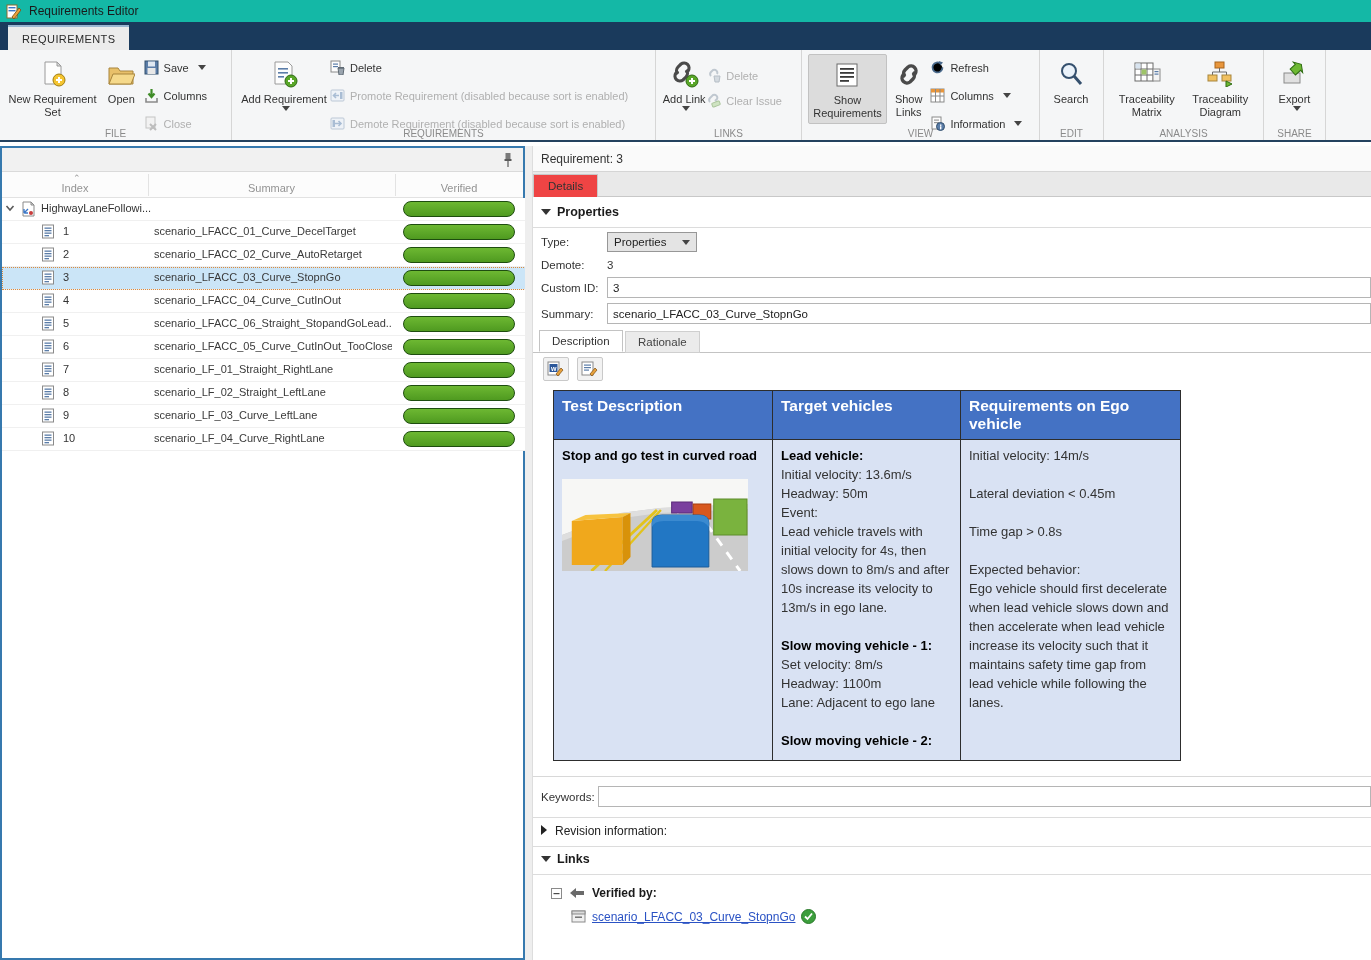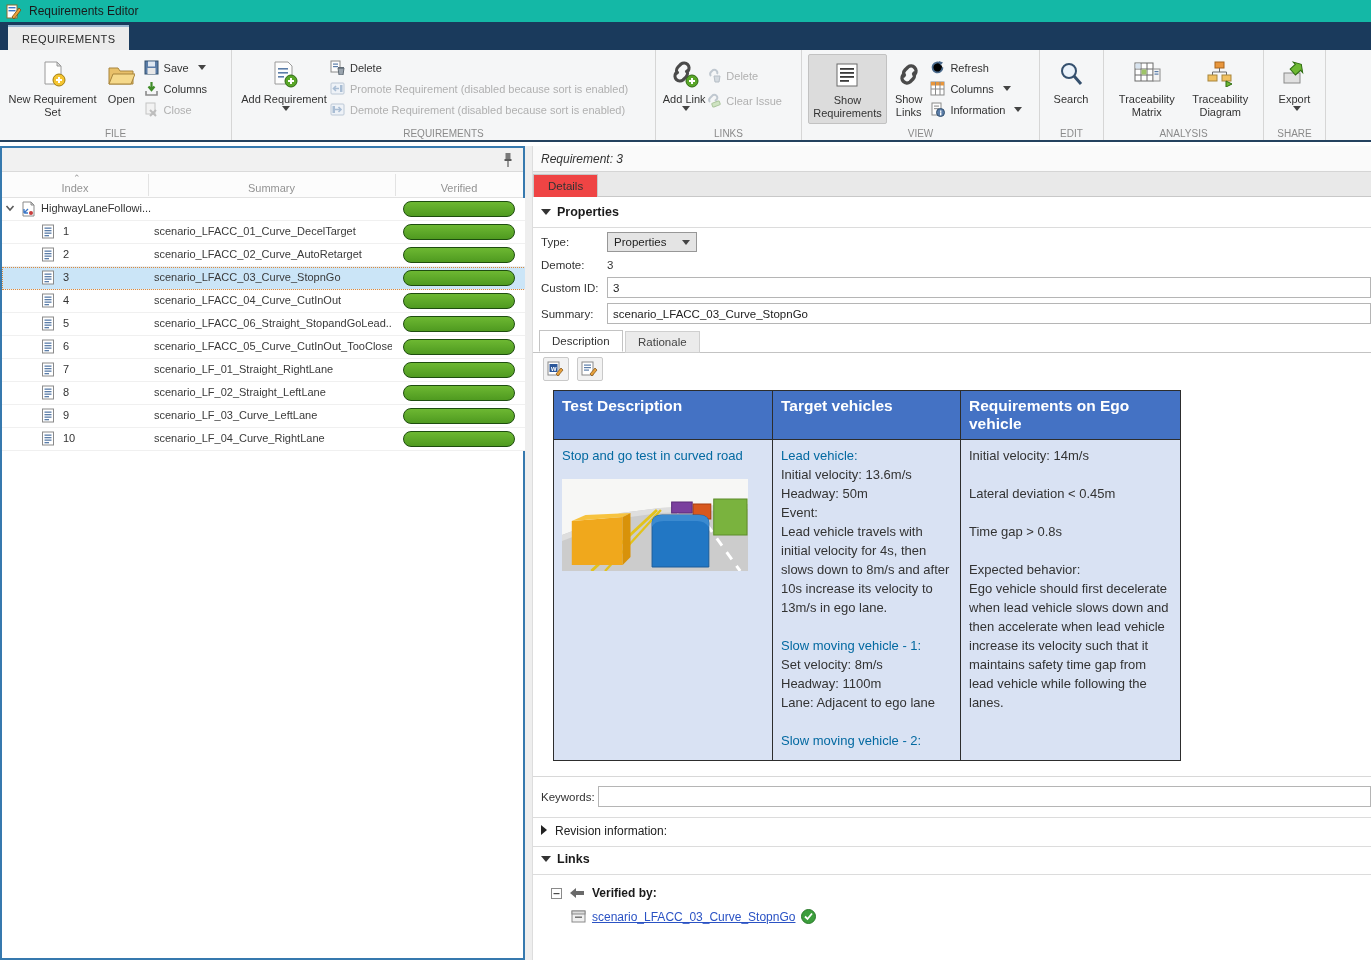--- a/index.html
+++ b/index.html
@@ -17,21 +17,21 @@
     font-size:11px; letter-spacing:.4px; display:flex; align-items:center; border-top:2px solid #9ab7d2; }
 
   
   .toolbar { position:absolute; left:0; top:50px; width:1371px; height:92px; background:#f5f6f7; border-bottom:2px solid #24425f; display:flex; }
   .tgroup { position:relative; height:100%; border-right:1px solid #d6d6d6; padding:4px 6px 14px 6px; display:flex; align-items:flex-start; }
   .tgroup .glabel { position:absolute; bottom:1px; left:0; right:0; text-align:center; font-size:10px; color:#8a8a8a; }
   .bigbtn { width:72px; height:70px; display:flex; flex-direction:column; align-items:center; justify-content:flex-start; padding-top:4px;
     font-size:11px; color:#333; text-align:center; line-height:13px; border-radius:2px; cursor:default; }
   .bigbtn .bicon { height:32px; display:flex; align-items:center; justify-content:center; margin-bottom:3px; }
   .bigbtn.pressed { background:#dcdcdc; border:1px solid #c2c2c2; }
-  .stack { display:flex; flex-direction:column; justify-content:flex-start; padding-top:6px; gap:6px; }
+  .stack { display:flex; flex-direction:column; justify-content:flex-start; padding-top:6px; gap:13px; }
   .stack.center { justify-content:center; padding-top:14px; gap:10px; }
   .srow { display:flex; align-items:center; gap:5px; font-size:11px; color:#333; white-space:nowrap; }
   .srow.disabled { color:#b0b0b0; }
   .caret { display:inline-block; width:0; height:0; border-left:4px solid transparent; border-right:4px solid transparent; border-top:5px solid #444; margin-left:4px; }
 
   
   .leftpanel { position:absolute; left:0; top:146px; width:525px; height:814px; border:2px solid #3679ae; background:#fff; }
   .splitter { position:absolute; left:525px; top:146px; width:8px; height:814px; background:#eeeeee; border-right:1px solid #dddddd; }
   .rightpanel { position:absolute; left:533px; top:146px; width:838px; height:814px; background:#fff; }
 
@@ -46,41 +46,41 @@
   .trow.selected { background:#cbe5f7; outline:1px dotted #dd8a3c; outline-offset:-1px; }
   .trow .exp { position:absolute; left:3px; top:5px; }
   .trow .ric { position:absolute; top:3px; }
   .trow .num { position:absolute; left:61px; top:4px; font-size:11px; color:#333; }
   .trow .rootlbl { position:absolute; left:39px; top:4px; font-size:11px; color:#333; }
   .trow .sum { position:absolute; left:152px; top:4px; width:238px; font-size:11px; color:#3a3a3a; white-space:nowrap; overflow:hidden; }
   .vbar { position:absolute; left:401px; top:3px; width:112px; height:16px; border-radius:8px;
     background:linear-gradient(#6db832,#4f9a20); border:1px solid #1e4d0f; }
 
   
-  .reqhdr { position:absolute; left:0; top:0; width:838px; height:26px; background:#fafafa; border-bottom:1px solid #d5d5d5; font-size:12px; color:#333; display:flex; align-items:center; padding-left:8px;font-style:italic; }
+  .reqhdr { position:absolute; left:0; top:0; width:838px; height:26px; background:#fafafa; border-bottom:1px solid #d5d5d5; font-size:12px; color:#333; display:flex; align-items:center; padding-left:8px; }
   .dtabs { position:absolute; left:0; top:26px; width:838px; height:25px; background:#e9e9e9; border-bottom:1px solid #c8c8c8; }
   .dtab { position:absolute; left:0; top:2px; height:23px; padding:0 14px; background:#ef4444; border:1px solid #c8c8c8; border-bottom:none; font-size:11.5px; color:#333; display:flex; align-items:center; }
   .secttl { position:absolute; font-size:12.5px; font-weight:bold; color:#1a1a1a; }
   .secttl .tri { display:inline-block; width:0; height:0; border-left:5px solid transparent; border-right:5px solid transparent; border-top:6px solid #333; margin-right:6px; vertical-align:1px; }
   .plabel { position:absolute; font-size:11.5px; color:#333; }
   .combobox { position:absolute; width:90px; height:20px; background:#e4e4e4; border:1px solid #979797; font-size:11.5px; color:#222; display:flex; align-items:center; padding:0 6px; }
   .combobox .cbcaret { margin-left:auto; width:0; height:0; border-left:4px solid transparent; border-right:4px solid transparent; border-top:5px solid #444; }
   .tinput { position:absolute; height:21px; background:#fff; border:1px solid #b5b5b5; font-size:11.5px; color:#222; padding:0 5px; font-family:"Liberation Sans",sans-serif; }
   .subtabs { position:absolute; height:23px; }
   .subtab { position:absolute; top:0; height:22px; padding:0 12px; font-size:11.5px; display:flex; align-items:center; }
   .subtab.active { background:#fff; border:1px solid #c3c3c3; border-bottom:1px solid #fff; color:#333; z-index:2; }
   .subtab.idle { background:#ebebeb; border:1px solid #cfcfcf; color:#444; top:1px; }
   .subtabline { position:absolute; left:0; width:838px; height:1px; background:#c3c3c3; }
   .iconbtn { position:absolute; width:26px; height:24px; background:#f2f2f2; border:1px solid #c9c9c9; border-radius:2px; display:flex; align-items:center; justify-content:center; }
 
   .richarea { position:absolute; left:0; top:235px; width:838px; height:396px; background:#fff; border-bottom:1px solid #d8d8d8; overflow:hidden; }
   table.desc { position:absolute; left:20px; top:9px; width:627px; border-collapse:collapse; table-layout:fixed; }
   table.desc th { background:#4472c4; color:#fff; font-size:15.5px; font-weight:bold; text-align:left; padding:6px 8px; border:1px solid #2d2d2d; vertical-align:top; }
   table.desc td { background:#d9e2f3; color:#333; font-size:13px; padding:6px 8px 10px 8px; border:1px solid #2d2d2d; vertical-align:top; line-height:19px; }
-  .cellhead { font-weight:normal; color:#0369a1; }
+  .cellhead { font-weight:bold; color:#000000; }
   .gapline { height:19px; }
   .scenario { margin-top:14px; width:186px; height:92px; display:block; }
 
   .hsep { position:absolute; left:0; width:838px; height:1px; background:#dcdcdc; }
   .revrow { position:absolute; font-size:12px; color:#222; }
   .revrow .rtri { display:inline-block; width:0; height:0; border-top:5px solid transparent; border-bottom:5px solid transparent; border-left:6px solid #222; margin-right:8px; }
   .vby { position:absolute; display:flex; align-items:center; gap:7px; font-size:12px; font-weight:bold; color:#1a1a1a; }
   .linkrow { position:absolute; display:flex; align-items:center; gap:6px; }
   .linkrow a { font-size:12px; color:#2a52c4; text-decoration:underline; }
 </style>

